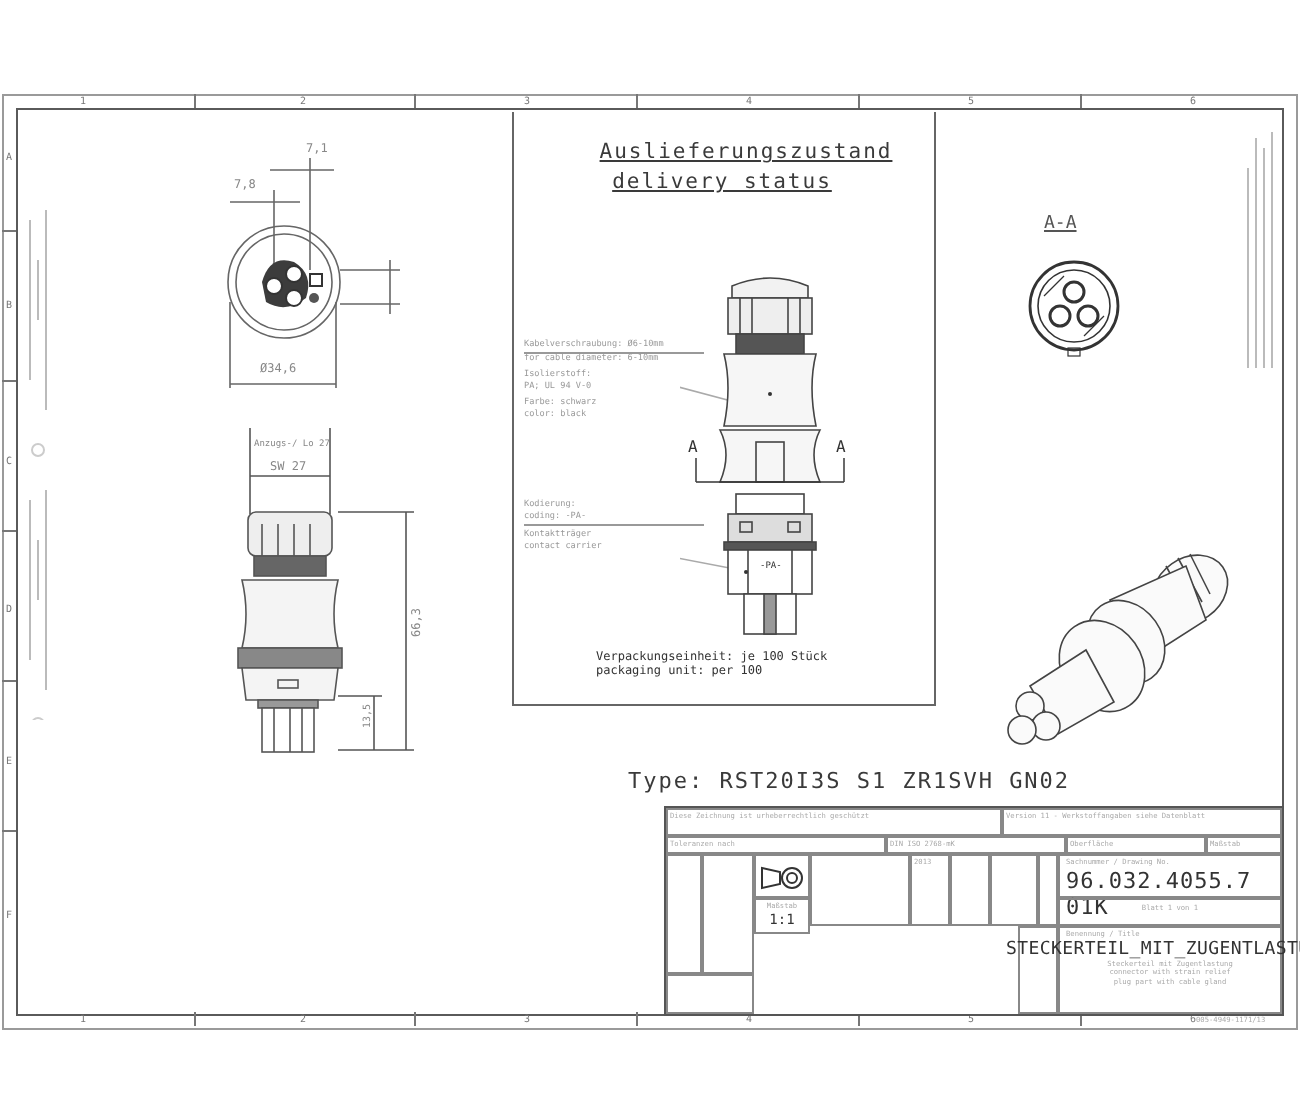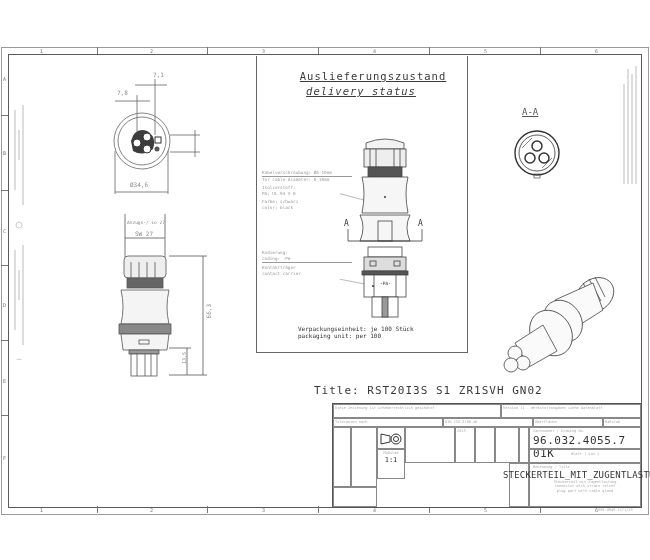--- a/index.html
+++ b/index.html
@@ -157,21 +157,21 @@
     </g>
   </svg>
   <div class="abs dimtxt" style="left:32px;top:8px;font-size:4.5px;">Anzugs-/ Lo 27</div>
   <div class="abs dimtxt" style="left:40px;top:18px;">SW 27</div>
   <div class="abs dimtxt" style="left:110px;top:92px;writing-mode:vertical-rl;transform:rotate(180deg);">66,3</div>
   <div class="abs dimtxt" style="left:86px;top:140px;writing-mode:vertical-rl;transform:rotate(180deg);font-size:5px;">13,5</div>
 </div>
 
 <div class="abs delivery-box"></div>
 <div class="abs title-ul" style="left:268px;top:70px;">Auslieferungszustand</div>
-<div class="abs title-ul" style="left:256px;top:85px;font-style:italic;">delivery status</div>
+<div class="abs title-ul" style="left:256px;top:85px;">delivery status</div>
 
 <div class="abs" style="left:262px;top:170px;width:90px;">
   <div class="ann" style="border-bottom:0.5px solid #999;">Kabelverschraubung: Ø6-10mm</div>
   <div class="ann">for cable diameter: 6-10mm</div>
   <div class="ann" style="margin-top:2px;">Isolierstoff:</div>
   <div class="ann">PA; UL 94 V-0</div>
   <div class="ann" style="margin-top:2px;">Farbe: schwarz</div>
   <div class="ann">color: black</div>
 </div>
 <div class="abs" style="left:262px;top:250px;width:90px;">
@@ -265,21 +265,21 @@
       <ellipse cx="78" cy="66" rx="18" ry="22" transform="rotate(-35 78 66)"></ellipse>
       <ellipse cx="66" cy="78" rx="20" ry="24" transform="rotate(-35 66 78)"></ellipse>
       <path d="M30 88 L58 70 L72 96 L44 112 Z"></path>
       <circle cx="30" cy="98" r="7"></circle>
         <circle cx="38" cy="108" r="7"></circle>
         <circle cx="26" cy="110" r="7"></circle>
     </g>
   </svg>
 </div>
 
-<div class="abs type-line">Title: RST20I3S S1 ZR1SVH GN02</div>
+<div class="abs type-line">Type: RST20I3S S1 ZR1SVH GN02</div>
 
 <div class="abs tb">
 
   <div class="tb-cell" style="left:0;top:0;width:168px;height:14px;padding:1px;">
     <div class="tiny">Diese Zeichnung ist urheberrechtlich geschützt</div>
   </div>
   <div class="tb-cell" style="left:168px;top:0;width:140px;height:14px;padding:1px;">
     <div class="tiny">Version 11 - Werkstoffangaben siehe Datenblatt</div>
   </div>
 
@@ -301,21 +301,21 @@
 
   <div class="tb-cell" style="left:44px;top:23px;width:28px;height:22px;">
     <svg width="26" height="20">
         <g stroke="#333" fill="none">
           <path d="M3 6 L12 8 L12 14 L3 16 Z"></path>
           <circle cx="18" cy="11" r="5"></circle>
           <circle cx="18" cy="11" r="2.5"></circle>
         </g>
       </svg>
   </div>
-  <div class="tb-cell" style="left:44px;top:45px;width:28px;height:30px;padding:1px;text-align:center;">
+  <div class="tb-cell" style="left:44px;top:45px;width:28px;height:18px;padding:1px;text-align:center;">
     <div class="tiny">Maßstab</div>
     <div style="font-size:7px;color:#333;">1:1</div>
   </div>
   <div class="tb-cell" style="left:72px;top:23px;width:50px;height:36px;"></div>
   <div class="tb-cell" style="left:122px;top:23px;width:20px;height:36px;padding:1px;">
     <div class="tiny">2013</div>
   </div>
   <div class="tb-cell" style="left:142px;top:23px;width:20px;height:36px;"></div>
   <div class="tb-cell" style="left:162px;top:23px;width:24px;height:36px;"></div>
   <div class="tb-cell" style="left:186px;top:23px;width:10px;height:36px;"></div>

